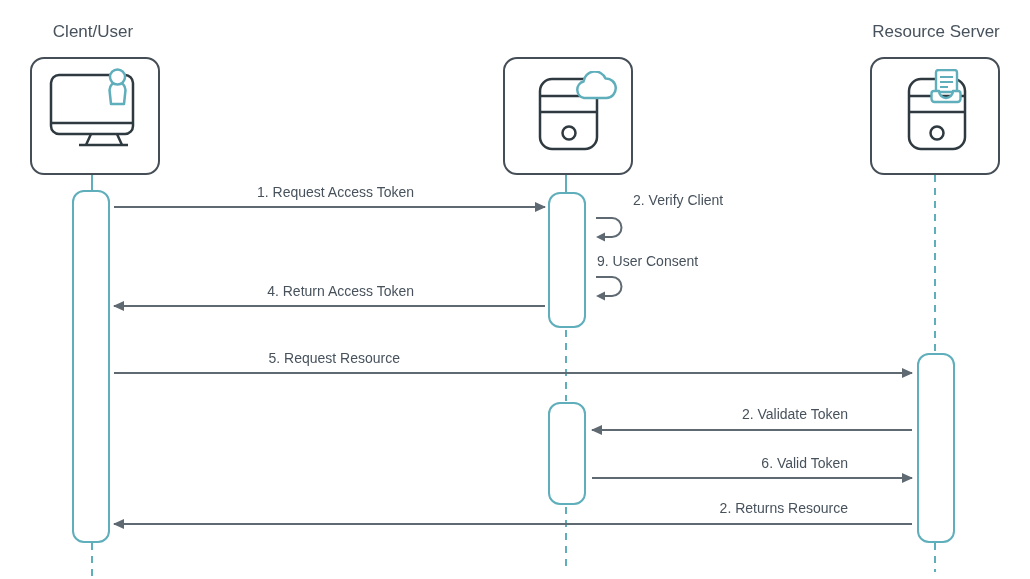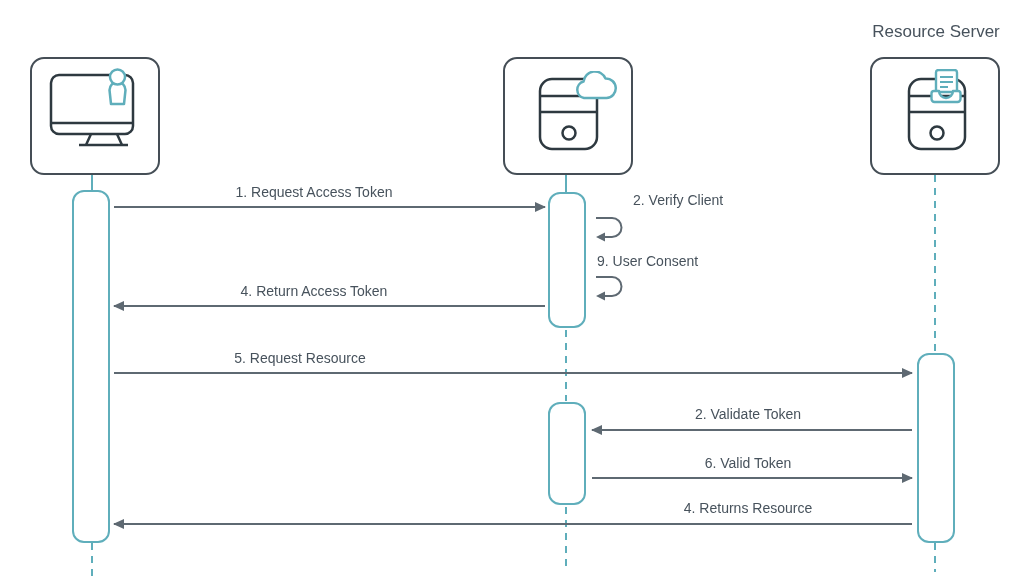--- a/index.html
+++ b/index.html
@@ -12,28 +12,29 @@
   .actor-box{position:absolute;width:126px;height:114px;border:2px solid var(--border);border-radius:14px;background:#fff;}
   .actor-box svg{position:absolute;}
   .seg{position:absolute;width:2px;background:var(--teal);}
   .seg.dashed{background:repeating-linear-gradient(to bottom,var(--teal) 0 7px,transparent 7px 13px);}
   .activation{position:absolute;width:38px;border:2px solid var(--teal);border-radius:12px;background:#fff;box-sizing:border-box;}
   .msg-line{position:absolute;height:2px;background:var(--line);}
   .head{position:absolute;width:0;height:0;border-top:5px solid transparent;border-bottom:5px solid transparent;}
   .head.r{right:-1px;top:-4px;border-left:11px solid var(--line);}
   .head.l{left:-1px;top:-4px;border-right:11px solid var(--line);}
   .msg-label{position:absolute;font-size:14px;color:var(--text);white-space:nowrap;}
-  .msg-label.center{width:200px;text-align:center;}
+  .msg-label.center{width:200px;text-align:right;}
   .loop{position:absolute;}
 </style>
 </head>
 <body>
 
 <div class="canvas">
 
+  <div class="actor-title" style="left:13px;top:22px;width:160px;">Clent/User</div>
   <div class="actor-title" style="left:854px;top:22px;width:164px;">Resource Server</div>
 
   <div class="actor-box" style="left:30px;top:57px;">
     <svg style="left:14px;top:8px;" width="104" height="84" viewBox="0 0 104 84" fill="none">
       <rect x="5" y="8" width="82" height="59" rx="8" stroke="#2E3940" stroke-width="2.5"></rect>
       <line x1="5" y1="56" x2="87" y2="56" stroke="#2E3940" stroke-width="2.5"></line>
       <path d="M45,67 L40,78 M71,67 L76,78" stroke="#2E3940" stroke-width="2.5"></path>
       <line x1="33" y1="78" x2="82" y2="78" stroke="#2E3940" stroke-width="2.5"></line>
       <path d="M65,37 L63.5,23 A8,8 0 0 1 79.5,23 L78,37 Z" fill="#fff" stroke="#5FAEBB" stroke-width="2.5" stroke-linejoin="round"></path>
       <circle cx="71.5" cy="10" r="7.5" fill="#fff" stroke="#5FAEBB" stroke-width="2.5"></circle>
@@ -109,18 +110,18 @@
   <div class="msg-label center" style="left:648px;top:406px;">2. Validate Token</div>
   <div class="msg-line" style="left:592px;top:429px;width:320px;">
       <span class="head l"></span>
     </div>
 
   <div class="msg-label center" style="left:648px;top:455px;">6. Valid Token</div>
   <div class="msg-line" style="left:592px;top:477px;width:320px;">
       <span class="head r"></span>
     </div>
 
-  <div class="msg-label center" style="left:648px;top:500px;">4. Returns Resource</div>
+  <div class="msg-label center" style="left:648px;top:500px;">2. Returns Resource</div>
   <div class="msg-line" style="left:114px;top:523px;width:798px;">
       <span class="head l"></span>
     </div>
 
 </div>
 
 </body></html>

